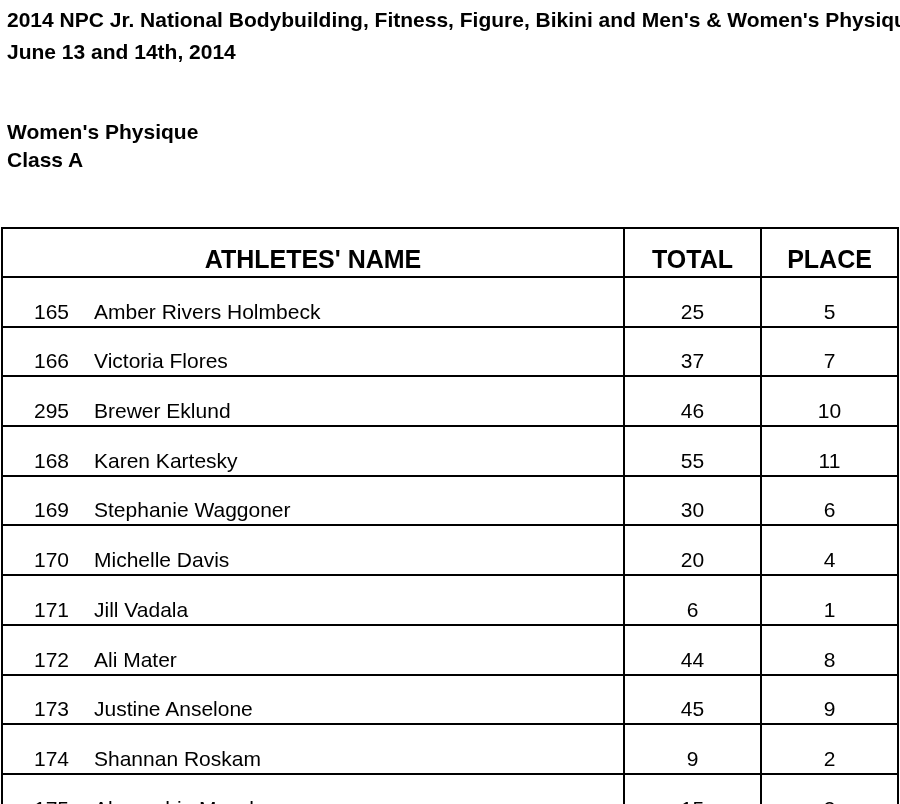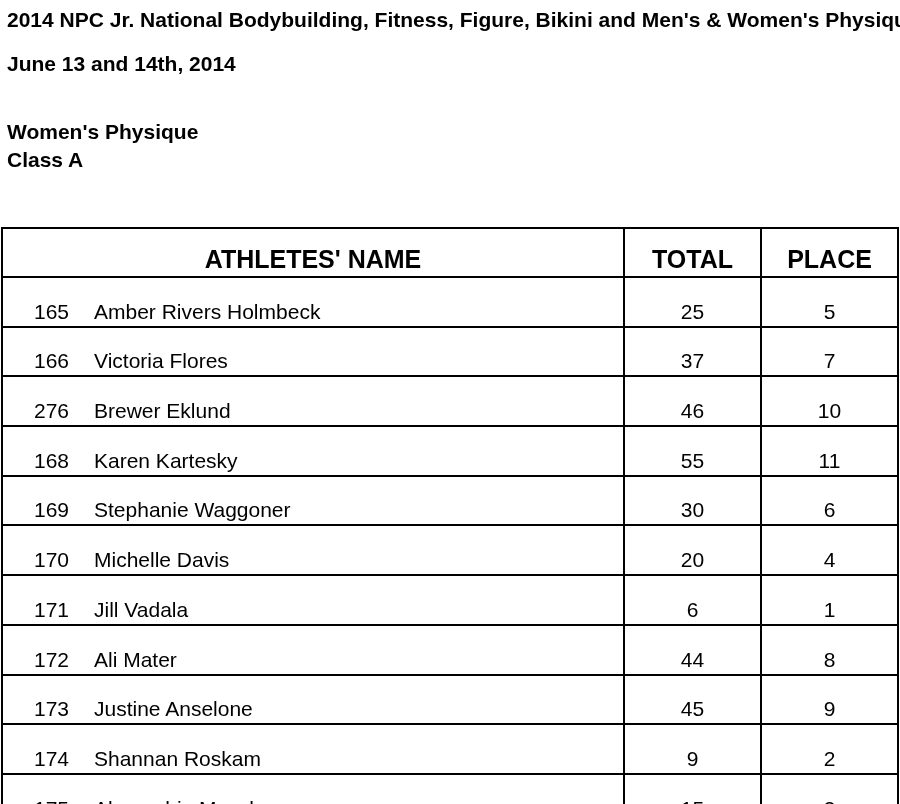--- a/index.html
+++ b/index.html
@@ -1,19 +1,19 @@
 <!DOCTYPE html>
 <html><head>
 <meta charset="utf-8">
 <style>
   html, body { margin: 0; padding: 0; background: #ffffff; }
   body { width: 900px; height: 804px; overflow: hidden; position: relative; font-family: "Liberation Sans", sans-serif; color: #000; }
   .hdr { position: absolute; left: 7px; font-weight: bold; font-size: 21px; white-space: nowrap; line-height: 24px; }
   #h1 { top: 8px; }
-  #h2 { top: 52px; }
+  #h2 { top: 40px; }
   #h3 { top: 120px; }
   #h4 { top: 148px; }
   table.results { position: absolute; left: 1px; top: 227px; width: 898px; border-collapse: collapse; table-layout: fixed; }
   table.results td, table.results th { border: 2px solid #000; padding: 0; }
   table.results th { height: 45px; font-weight: bold; font-size: 25px; vertical-align: bottom; padding-bottom: 2px; }
   table.results td { height: 45.7px; font-size: 21px; vertical-align: bottom; padding-bottom: 2px; }
   .c-name { width: 620px; }
   .c-total { width: 135px; text-align: center; }
   .c-place { text-align: center; }
   th.c-name { text-align: center; padding-left: 90px; border-radius: 7px; }
@@ -41,21 +41,21 @@
       <td class="c-name"><span class="num">165</span><span class="nm">Amber Rivers Holmbeck</span></td>
       <td class="c-total">25</td>
       <td class="c-place">5</td>
     </tr>
     <tr>
       <td class="c-name"><span class="num">166</span><span class="nm">Victoria Flores</span></td>
       <td class="c-total">37</td>
       <td class="c-place">7</td>
     </tr>
     <tr>
-      <td class="c-name"><span class="num">276</span><span class="nm">Brewer Eklund</span></td>
+      <td class="c-name"><span class="num">295</span><span class="nm">Brewer Eklund</span></td>
       <td class="c-total">46</td>
       <td class="c-place">10</td>
     </tr>
     <tr>
       <td class="c-name"><span class="num">168</span><span class="nm">Karen Kartesky</span></td>
       <td class="c-total">55</td>
       <td class="c-place">11</td>
     </tr>
     <tr>
       <td class="c-name"><span class="num">169</span><span class="nm">Stephanie Waggoner</span></td>

